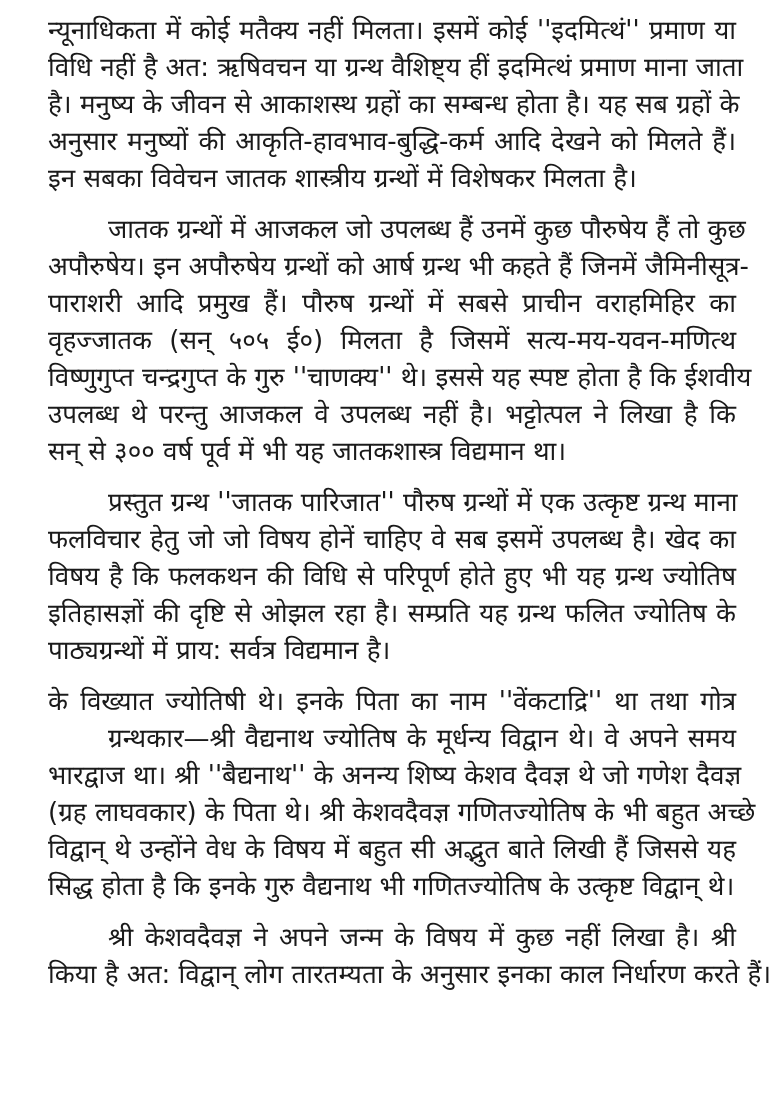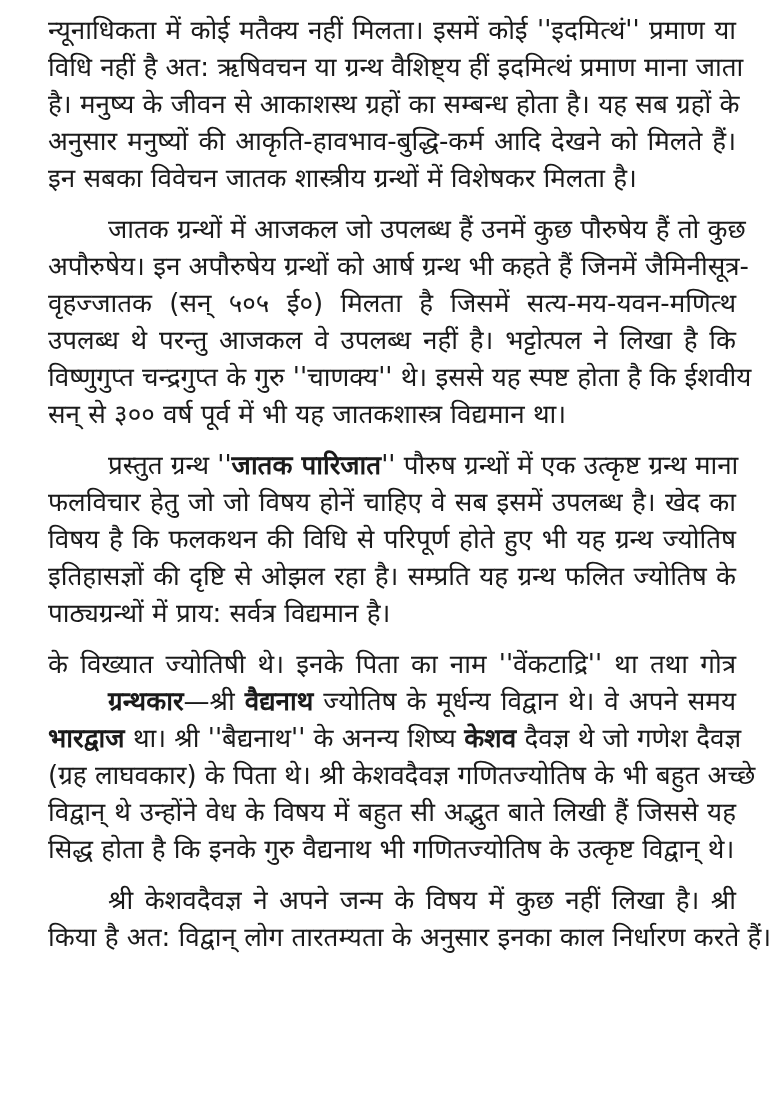--- a/index.html
+++ b/index.html
@@ -30,41 +30,42 @@
     }
     .line {
       display: block;
       text-align: justify;
       text-align-last: justify;
       white-space: nowrap;
       overflow: visible;
     }
     .line.last { text-align-last: left; }
     .line.first-indent { padding-left: 60px; }
-    b, .bold { font-weight: bold; }
+    b, .bold { font-weight: normal; }
   </style>
 </head>
 <body>
 
 <div class="page">
 
   <div class="para">
     <span class="line">न्यूनाधिकता में कोई मतैक्य नहीं मिलता। इसमें कोई ''इदमित्थं'' प्रमाण या</span>
     <span class="line">विधि नहीं है अत: ऋषिवचन या ग्रन्थ वैशिष्ट्य हीं इदमित्थं प्रमाण माना जाता</span>
     <span class="line">है। मनुष्य के जीवन से आकाशस्थ ग्रहों का सम्बन्ध होता है। यह सब ग्रहों के</span>
     <span class="line">अनुसार मनुष्यों की आकृति-हावभाव-बुद्धि-कर्म आदि देखने को मिलते हैं।</span>
     <span class="line last">इन सबका विवेचन जातक शास्त्रीय ग्रन्थों में विशेषकर मिलता है।</span>
   </div>
 
   <div class="para">
     <span class="line first-indent">जातक ग्रन्थों में आजकल जो उपलब्ध हैं उनमें कुछ पौरुषेय हैं तो कुछ</span>
     <span class="line">अपौरुषेय। इन अपौरुषेय ग्रन्थों को आर्ष ग्रन्थ भी कहते हैं जिनमें जैमिनीसूत्र-</span>
+    <span class="line">पाराशरी आदि प्रमुख हैं। पौरुष ग्रन्थों में सबसे प्राचीन वराहमिहिर का</span>
     <span class="line">वृहज्जातक (सन् ५०५ ई०) मिलता है जिसमें सत्य-मय-यवन-मणित्थ</span>
+    <span class="line">विष्णुगुप्त चन्द्रगुप्त के गुरु ''चाणक्य'' थे। इससे यह स्पष्ट होता है कि ईशवीय</span>
     <span class="line">उपलब्ध थे परन्तु आजकल वे उपलब्ध नहीं है। भट्टोत्पल ने लिखा है कि</span>
-    <span class="line">विष्णुगुप्त चन्द्रगुप्त के गुरु ''चाणक्य'' थे। इससे यह स्पष्ट होता है कि ईशवीय</span>
     <span class="line last">सन् से ३०० वर्ष पूर्व में भी यह जातकशास्त्र विद्यमान था।</span>
   </div>
 
   <div class="para">
     <span class="line first-indent"><span>प्रस्तुत ग्रन्थ ''</span><b>जातक पारिजात</b><span>'' पौरुष ग्रन्थों में एक उत्कृष्ट ग्रन्थ माना</span></span>
     <span class="line">फलविचार हेतु जो जो विषय होनें चाहिए वे सब इसमें उपलब्ध है। खेद का</span>
     <span class="line">विषय है कि फलकथन की विधि से परिपूर्ण होते हुए भी यह ग्रन्थ ज्योतिष</span>
     <span class="line">इतिहासज्ञों की दृष्टि से ओझल रहा है। सम्प्रति यह ग्रन्थ फलित ज्योतिष के</span>
     <span class="line last">पाठ्यग्रन्थों में प्राय: सर्वत्र विद्यमान है।</span>
   </div>

